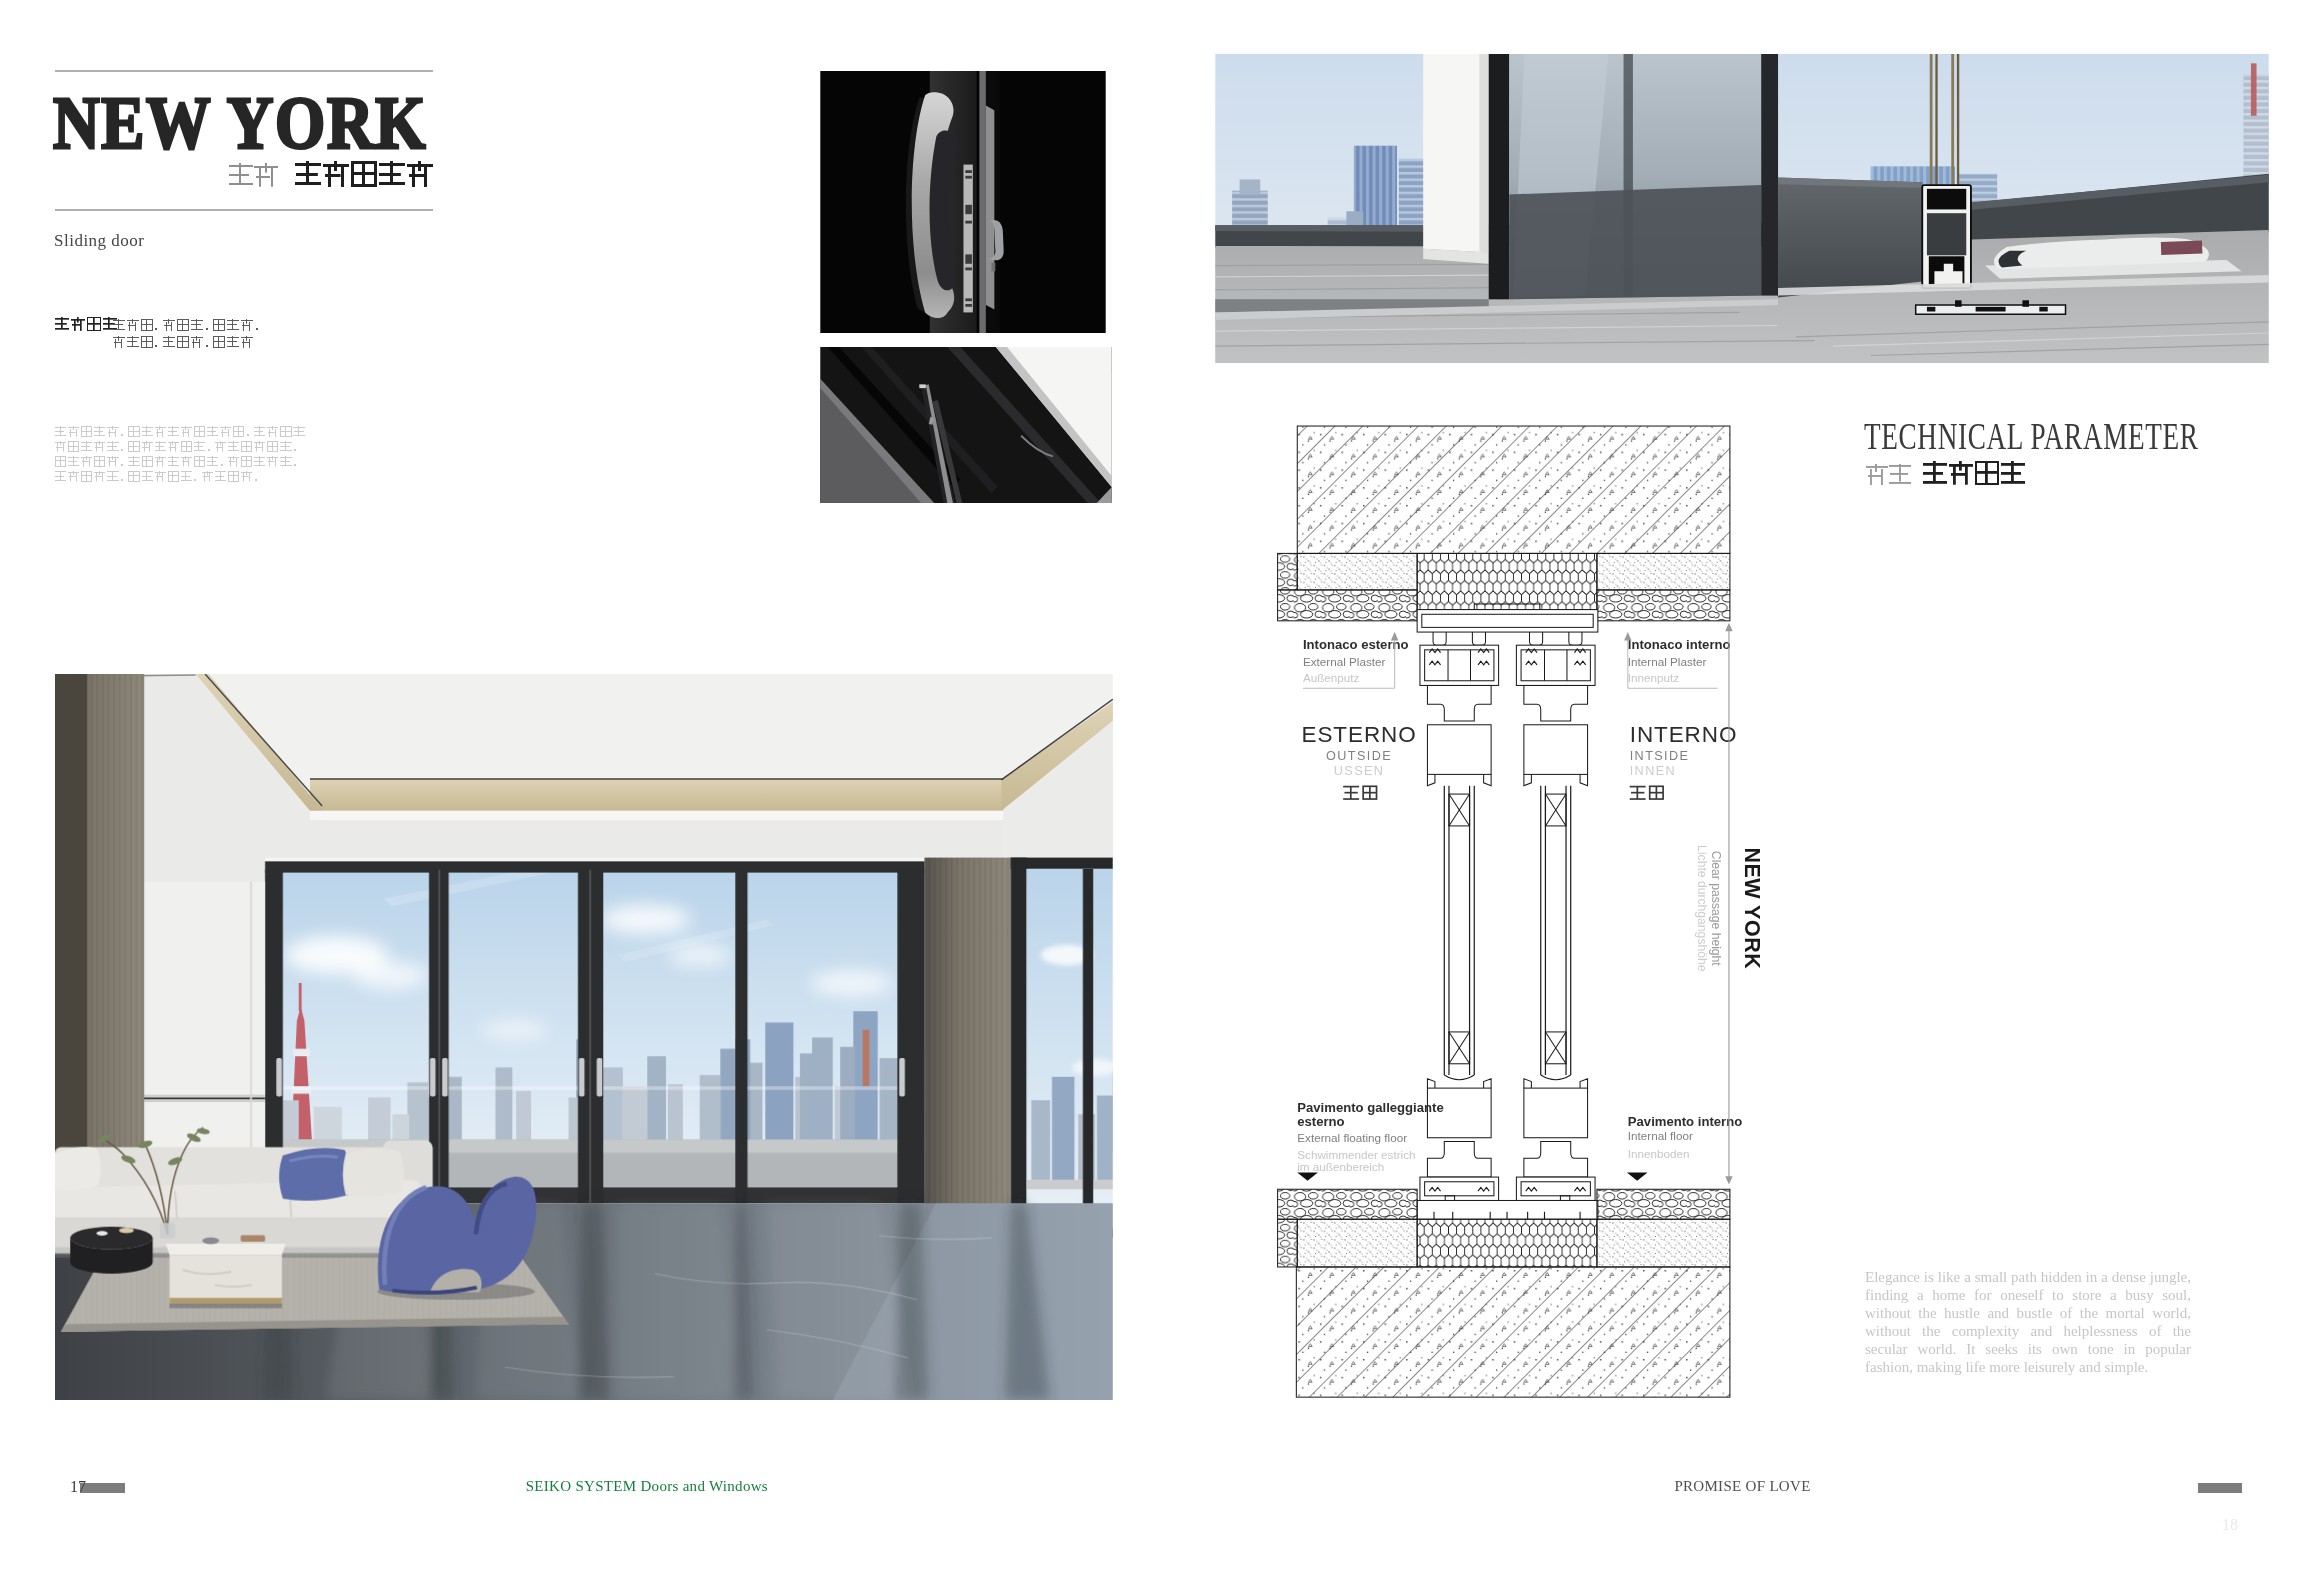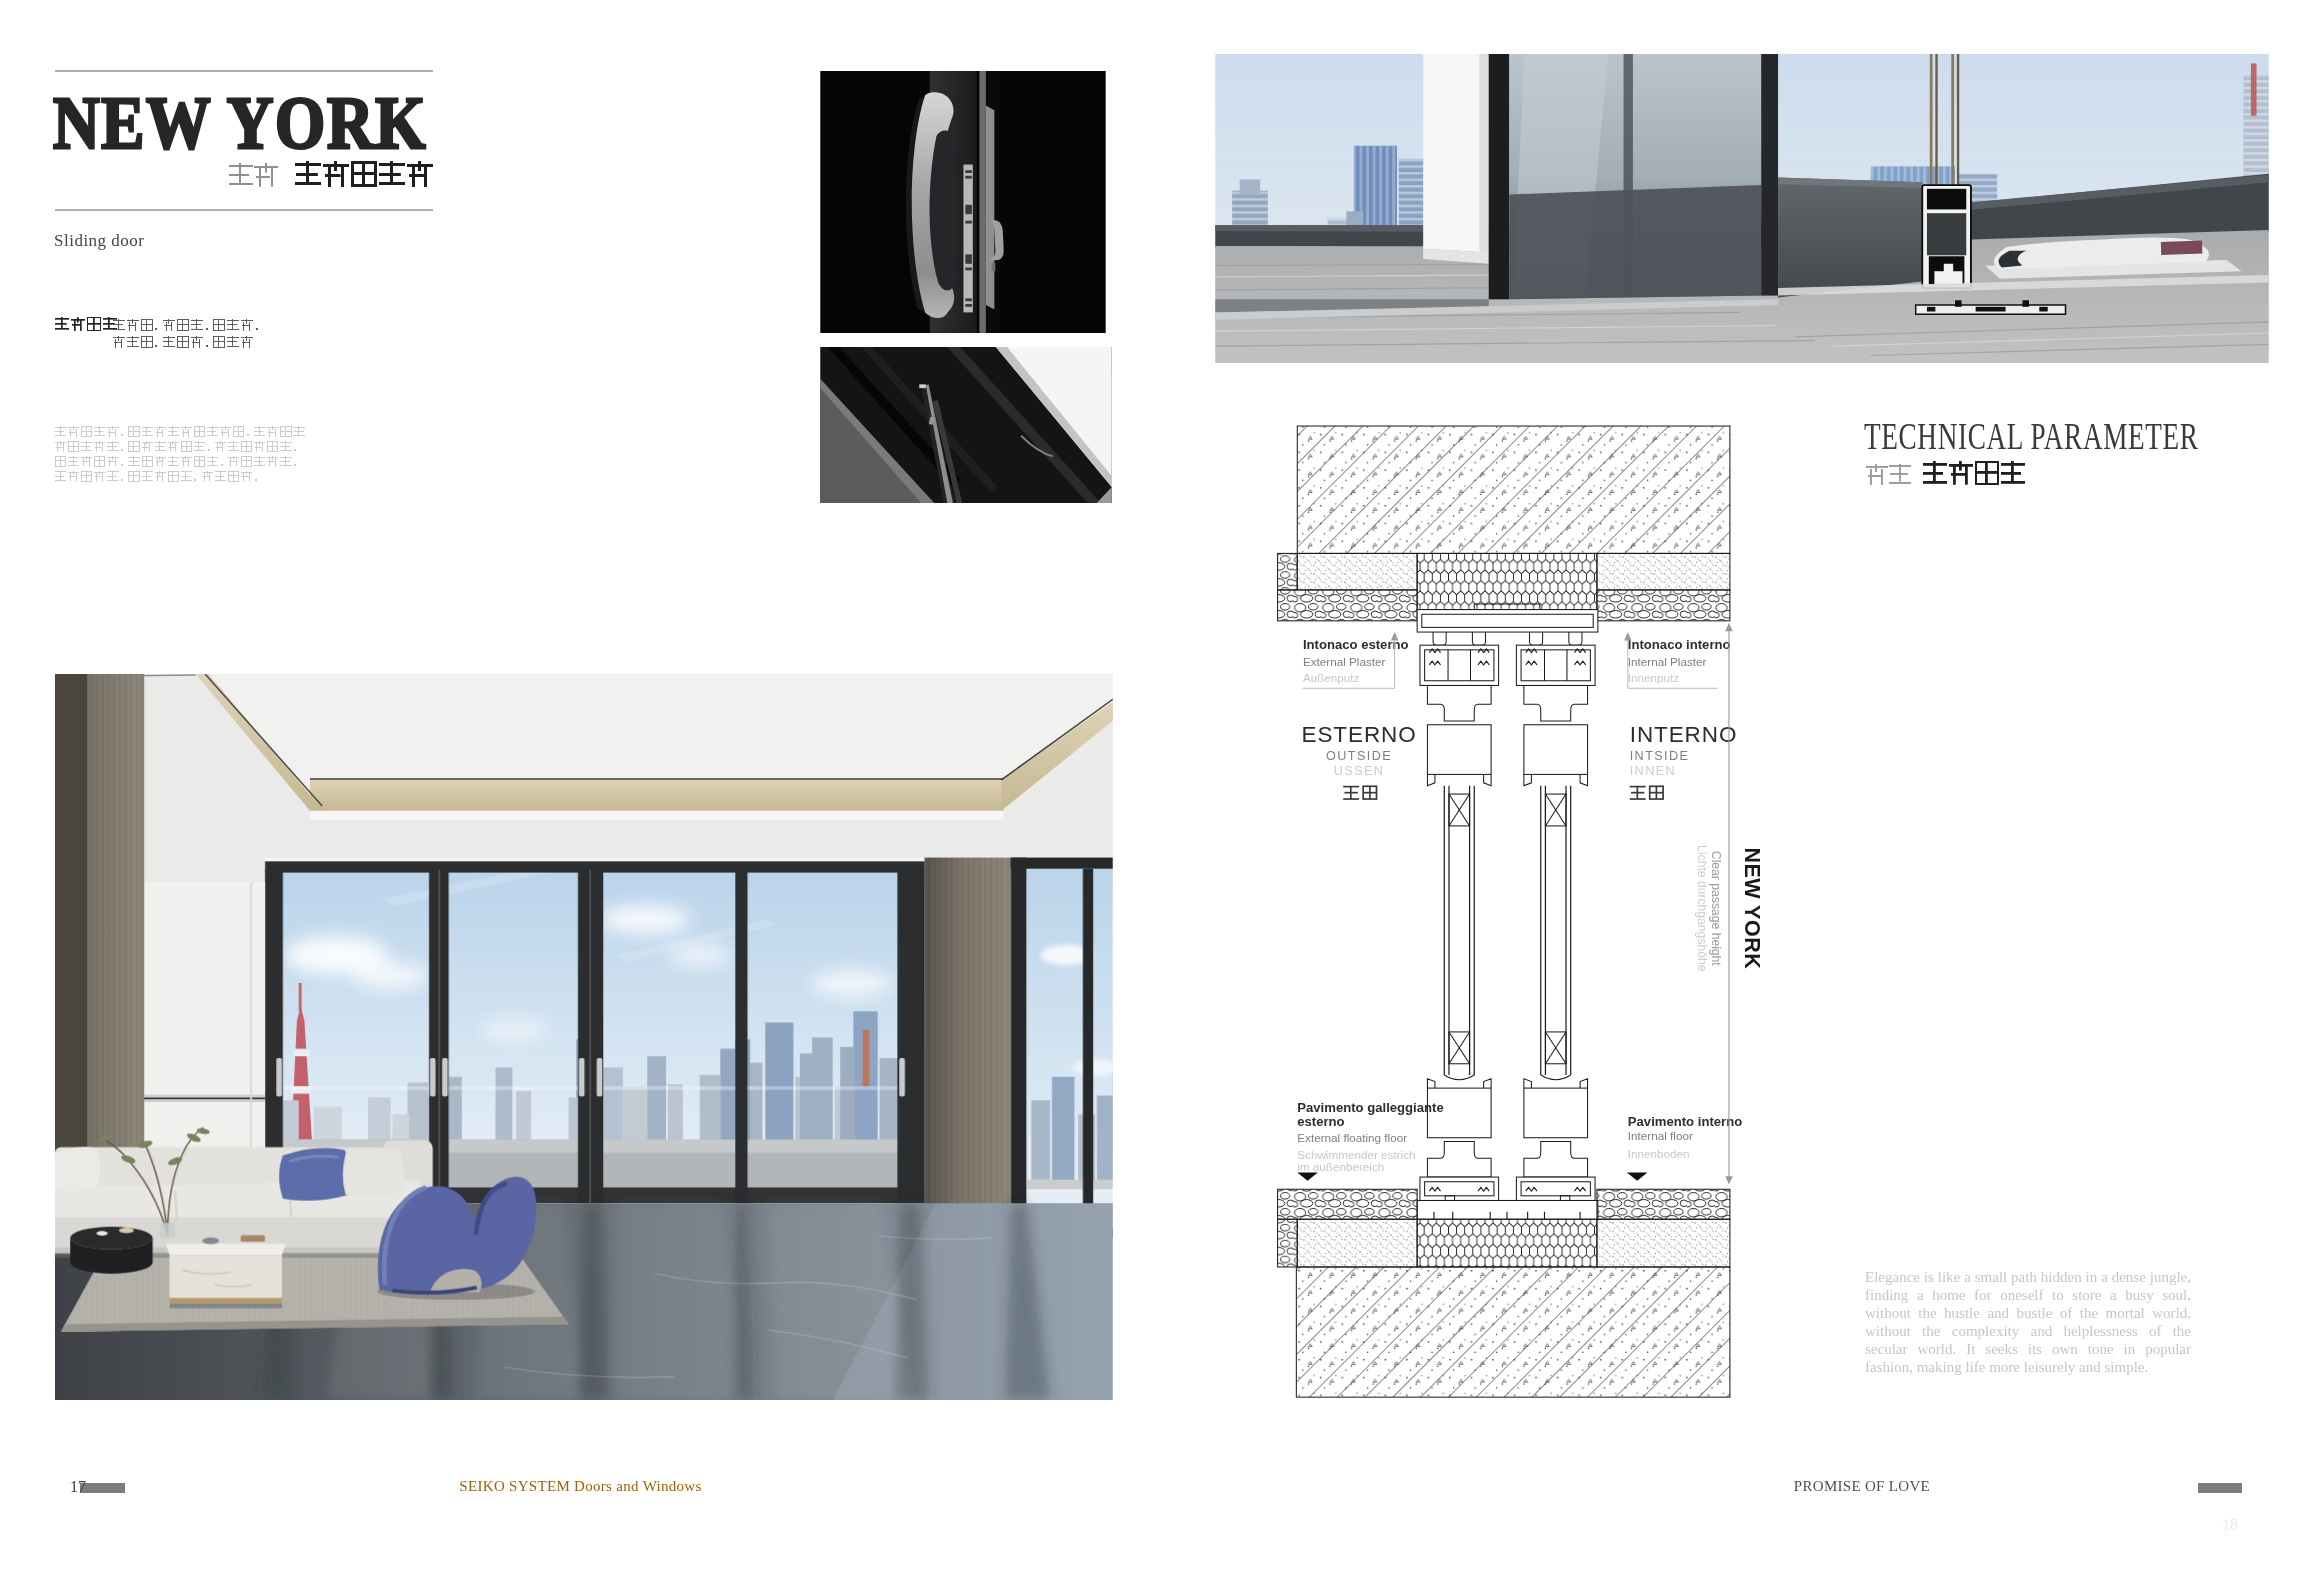--- a/index.html
+++ b/index.html
@@ -778,17 +778,17 @@
       <i class="k"></i>
       <i class="k2"></i>
       <i class="k3"></i>
       <i class="k"></i>
     </span>
 </div>
 <div class="abs ser" style="left:1865px;top:1268px;width:326px;font-size:15px;line-height:18px;color:#c6c6c6;text-align:justify">Elegance is like a small path hidden in a dense jungle, finding a home for oneself to store a busy soul, without the hustle and bustle of the mortal world, without the complexity and helplessness of the secular world. It seeks its own tone in popular fashion, making life more leisurely and simple.</div>
 
 <div class="abs" style="left:80px;top:1483px;width:45px;height:10.3px;background:#7d7d7d"></div>
 <div class="abs ser" style="left:70px;top:1478px;font-size:16px;color:#3d3d3d">17</div>
-<div class="abs ser" style="left:393px;top:1478px;width:375px;text-align:center;font-size:15px;color:#a16207;letter-spacing:0.3px">SEIKO SYSTEM Doors and Windows</div>
-<div class="abs ser" style="left:1555px;top:1478px;width:375px;text-align:right;font-size:15px;color:#4f4f4f;letter-spacing:0.3px">PROMISE OF LOVE</div>
+<div class="abs ser" style="left:393px;top:1478px;width:375px;text-align:right;font-size:15px;color:#15803d;letter-spacing:0.3px">SEIKO SYSTEM Doors and Windows</div>
+<div class="abs ser" style="left:1555px;top:1478px;width:375px;text-align:center;font-size:15px;color:#4f4f4f;letter-spacing:0.3px">PROMISE OF LOVE</div>
 <div class="abs" style="left:2198px;top:1483px;width:44px;height:10.3px;background:#7d7d7d"></div>
 <div class="abs ser" style="left:2222px;top:1516px;font-size:16px;color:#e9e9e9">18</div>
 
 
 </body></html>

